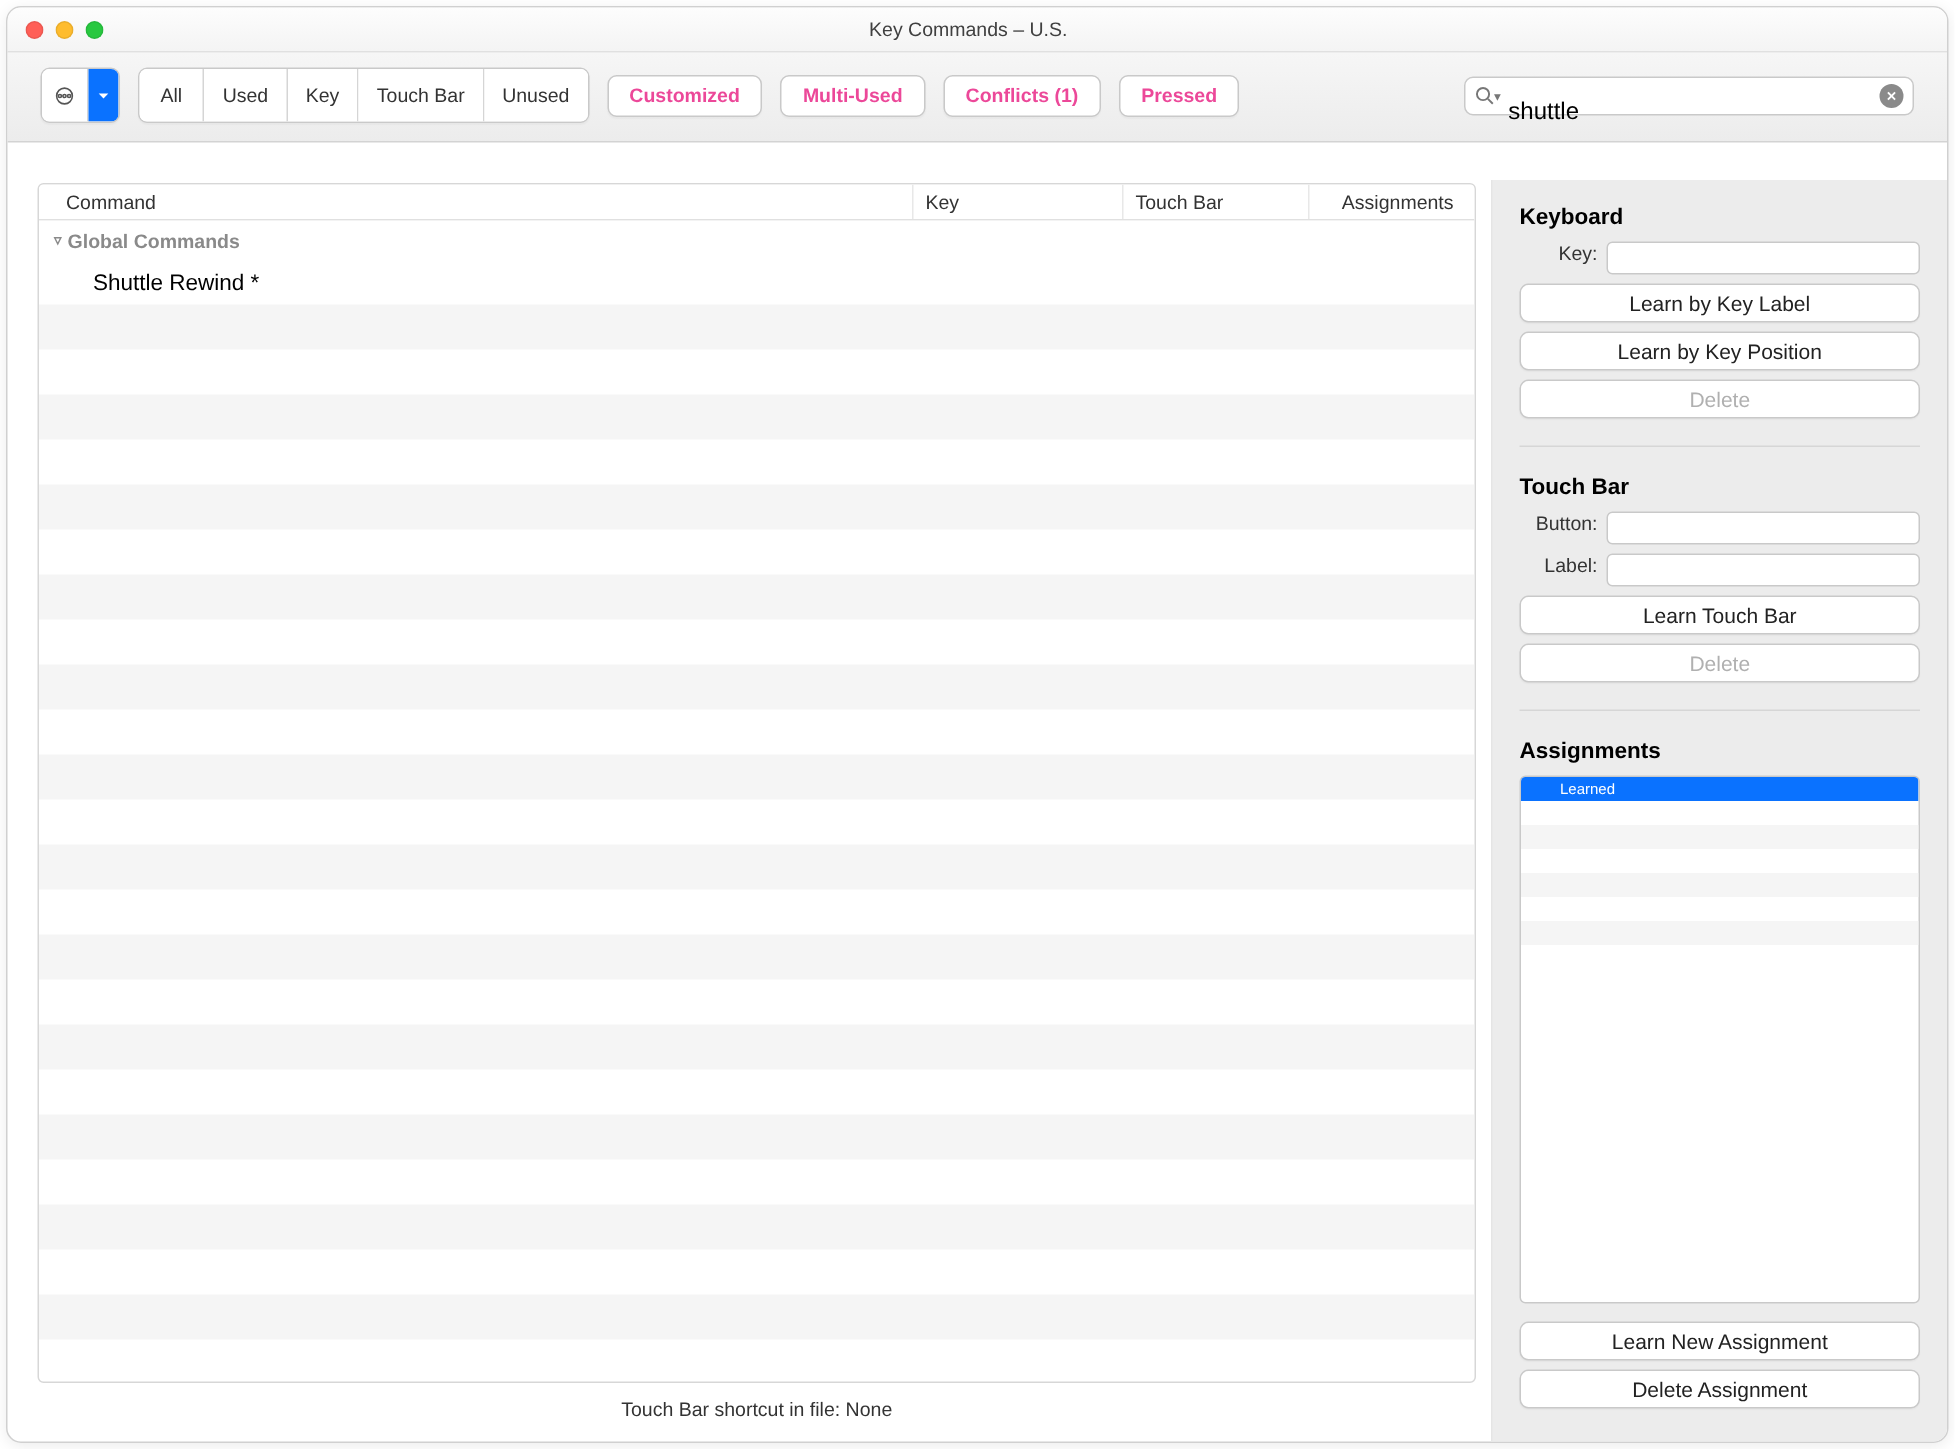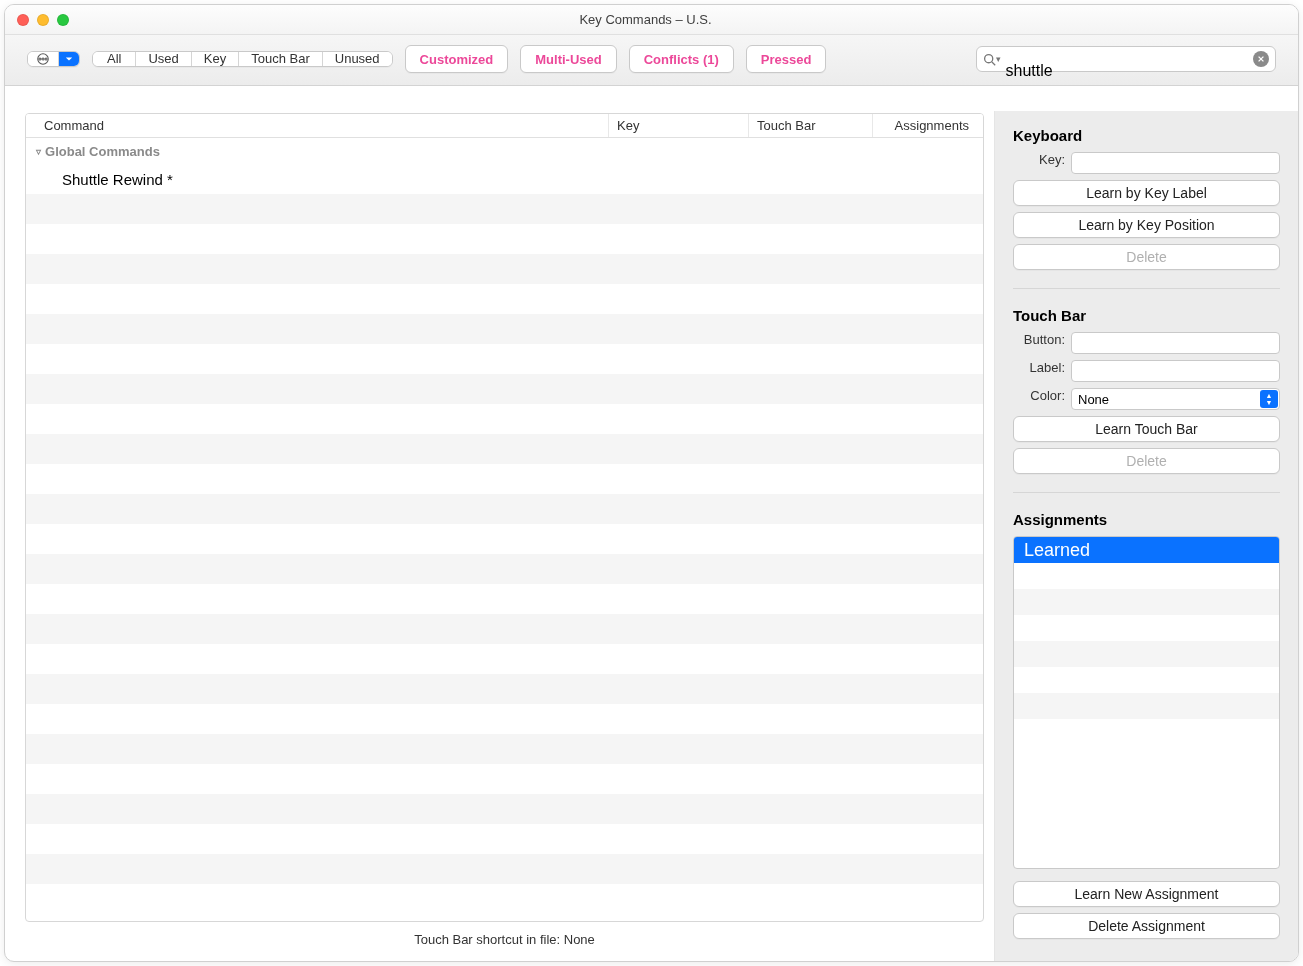--- a/index.html
+++ b/index.html
@@ -61,21 +61,21 @@
     display: flex;
     align-items: center;
     gap: 12px;
   }
   .seg {
     display: inline-flex;
     border: 1px solid #c9c9c9;
     border-radius: 6px;
     overflow: hidden;
     background: #fff;
-    height: 16px;
+    height: 37px;
     box-shadow: 0 1px 1px rgba(0,0,0,0.03);
   }
   .seg .sbtn {
     padding: 0 12px;
     font-size: 13px;
     line-height: 24px;
     border-right: 1px solid #d5d5d5;
     background: #fff;
     cursor: default;
     display: flex;
@@ -274,21 +274,21 @@
   }
   .assign-list {
     border: 1px solid #c9c9c9;
     border-radius: 4px;
     background: #fff;
     flex: 1;
     min-height: 220px;
     overflow: hidden;
     margin-bottom: 12px;
   }
-  .assign-list .arow { height: 26px; display:flex; align-items:center; padding-left:10px; font-size:18px;}
+  .assign-list .arow { height: 16px; display:flex; align-items:center; padding-left:26px; font-size:10px;}
   .assign-list .arow.sel { background: #0a72ff; color: #fff; }
   .assign-list .arow.alt { background: #f5f5f5; }
   svg.ico-opt { width:14px; height:14px; }
   svg.ico-opt circle, svg.ico-opt line { stroke: #555; stroke-width:1.2; fill:none;}
 </style>
 </head>
 <body>
 
 <div class="window">
 
@@ -526,30 +526,20 @@
       <hr class="sep">
 
       <div class="section-title">Touch Bar</div>
       <div class="fieldrow">
         <label>Button:</label>
         <div class="tf"></div>
       </div>
       <div class="fieldrow">
         <label>Label:</label>
         <div class="tf"></div>
-      </div>
-      <div class="fieldrow">
-        <label>Color:</label>
-        <div class="select">
-          <span>None</span>
-          <div class="arrows">
-              <span>▲</span>
-              <span>▼</span>
-            </div>
-        </div>
       </div>
       <div class="btn">Learn Touch Bar</div>
       <div class="btn disabled">Delete</div>
 
       <hr class="sep">
 
       <div class="section-title">Assignments</div>
       <div class="assign-list" id="assign-list">
           <div class="arow sel">Learned</div>
           <div class="arow"></div>

